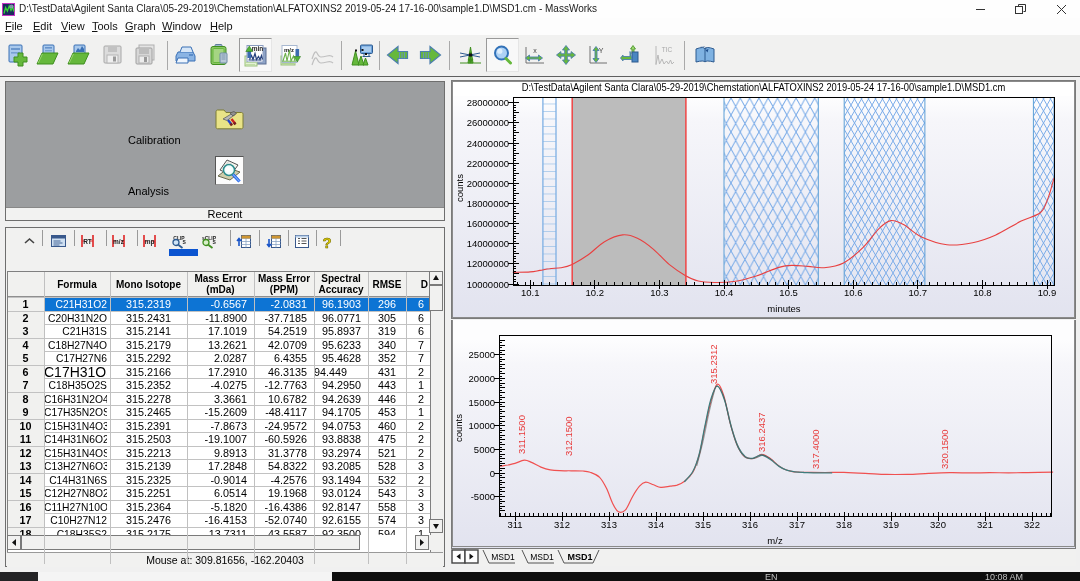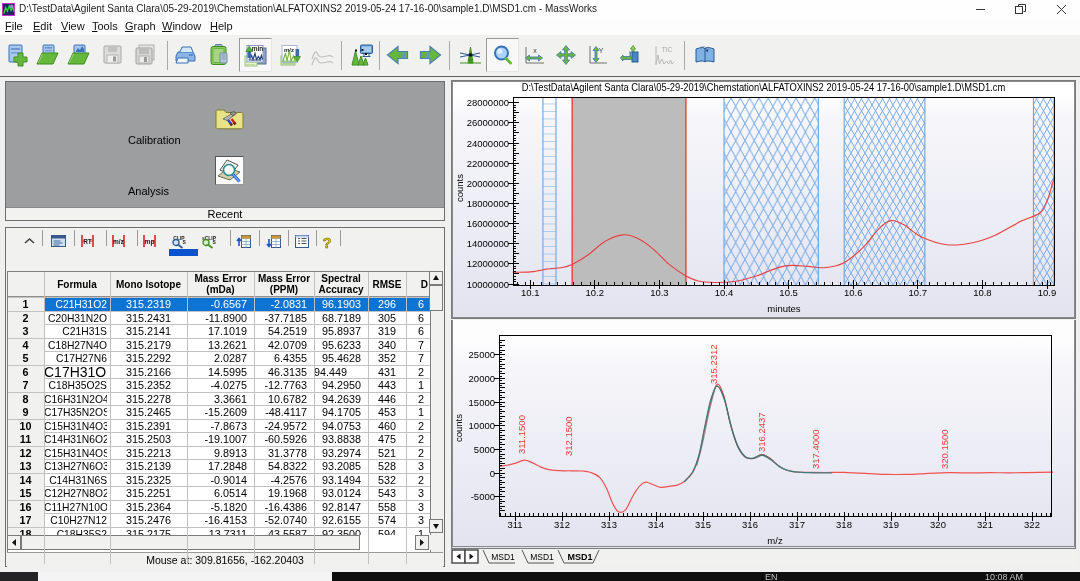--- a/index.html
+++ b/index.html
@@ -374,21 +374,21 @@
           <div class="tc rt" style="left:314px;width:47px">96.1903</div>
           <div class="tc ct" style="left:368px;width:38px">296</div>
           <div class="tc rt" style="left:406px;width:18px">6</div>
         </div>
         <div class="trow" style="top:39.5px">
           <div class="tc num" style="left:7px;width:37px">2</div>
           <div class="tc rt" style="left:44px;width:63px;font-size:10.3px">C20H31N2O</div>
           <div class="tc ct" style="left:110px;width:77px">315.2431</div>
           <div class="tc rt" style="left:187px;width:60px">-11.8900</div>
           <div class="tc rt" style="left:254px;width:53px">-37.7185</div>
-          <div class="tc rt" style="left:314px;width:47px">68.7189</div>
+          <div class="tc rt" style="left:314px;width:47px">96.0771</div>
           <div class="tc ct" style="left:368px;width:38px">305</div>
           <div class="tc rt" style="left:406px;width:18px">6</div>
         </div>
         <div class="trow" style="top:53.0px">
           <div class="tc num" style="left:7px;width:37px">3</div>
           <div class="tc rt" style="left:44px;width:63px;font-size:10.3px">C21H31S</div>
           <div class="tc ct" style="left:110px;width:77px">315.2141</div>
           <div class="tc rt" style="left:187px;width:60px">17.1019</div>
           <div class="tc rt" style="left:254px;width:53px">54.2519</div>
           <div class="tc rt" style="left:314px;width:47px">95.8937</div>
@@ -412,21 +412,21 @@
           <div class="tc rt" style="left:187px;width:60px">2.0287</div>
           <div class="tc rt" style="left:254px;width:53px">6.4355</div>
           <div class="tc rt" style="left:314px;width:47px">95.4628</div>
           <div class="tc ct" style="left:368px;width:38px">352</div>
           <div class="tc rt" style="left:406px;width:18px">7</div>
         </div>
         <div class="trow" style="top:93.5px">
           <div class="tc num" style="left:7px;width:37px">6</div>
           <div class="tc rt" style="left:44px;width:63px;font-size:14px">C17H31O5</div>
           <div class="tc ct" style="left:110px;width:77px">315.2166</div>
-          <div class="tc rt" style="left:187px;width:60px">14.5995</div>
+          <div class="tc rt" style="left:187px;width:60px">17.2910</div>
           <div class="tc rt" style="left:254px;width:53px">46.3135</div>
           <div class="tc rt" style="left:314px;width:33px">94.4490</div>
           <div class="tc ct" style="left:368px;width:38px">431</div>
           <div class="tc rt" style="left:406px;width:18px">2</div>
         </div>
         <div class="trow" style="top:107.0px">
           <div class="tc num" style="left:7px;width:37px">7</div>
           <div class="tc rt" style="left:44px;width:63px;font-size:10.3px">C18H35O2S</div>
           <div class="tc ct" style="left:110px;width:77px">315.2352</div>
           <div class="tc rt" style="left:187px;width:60px">-4.0275</div>

